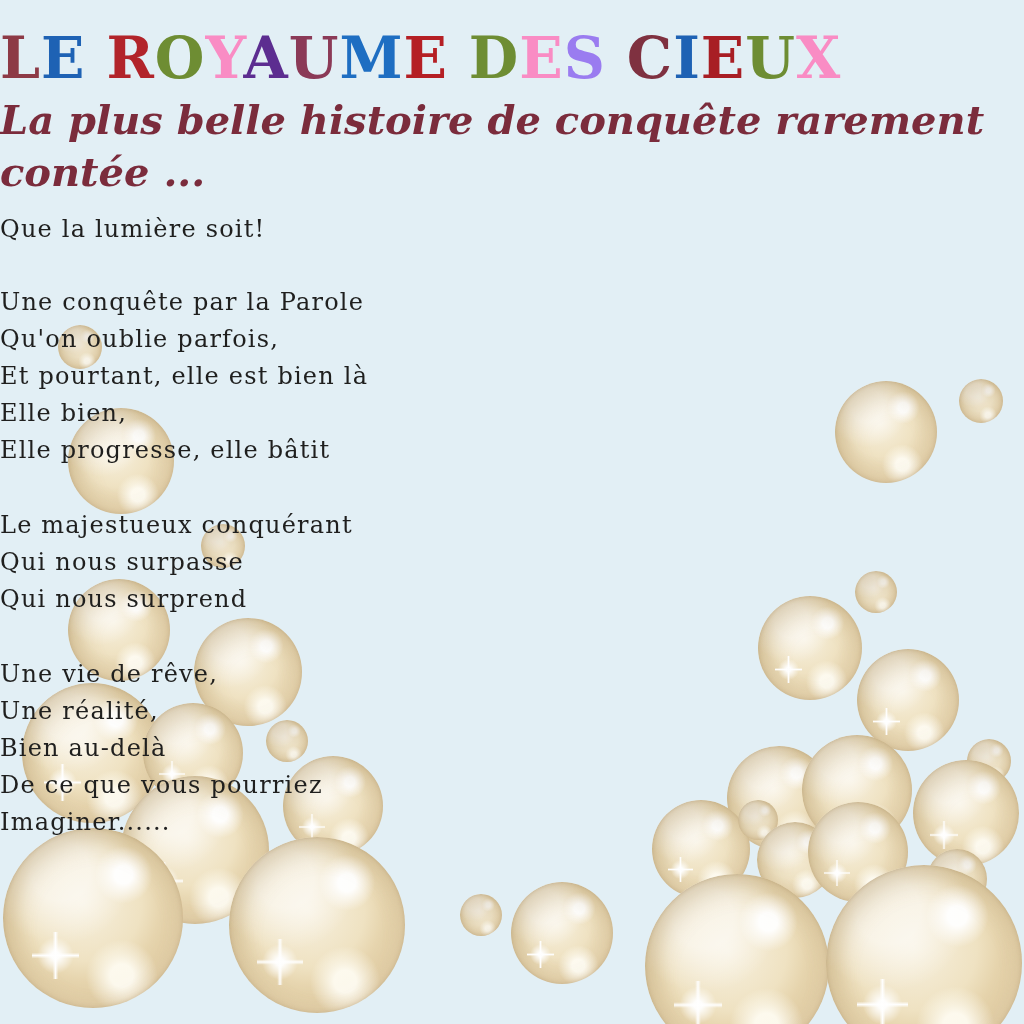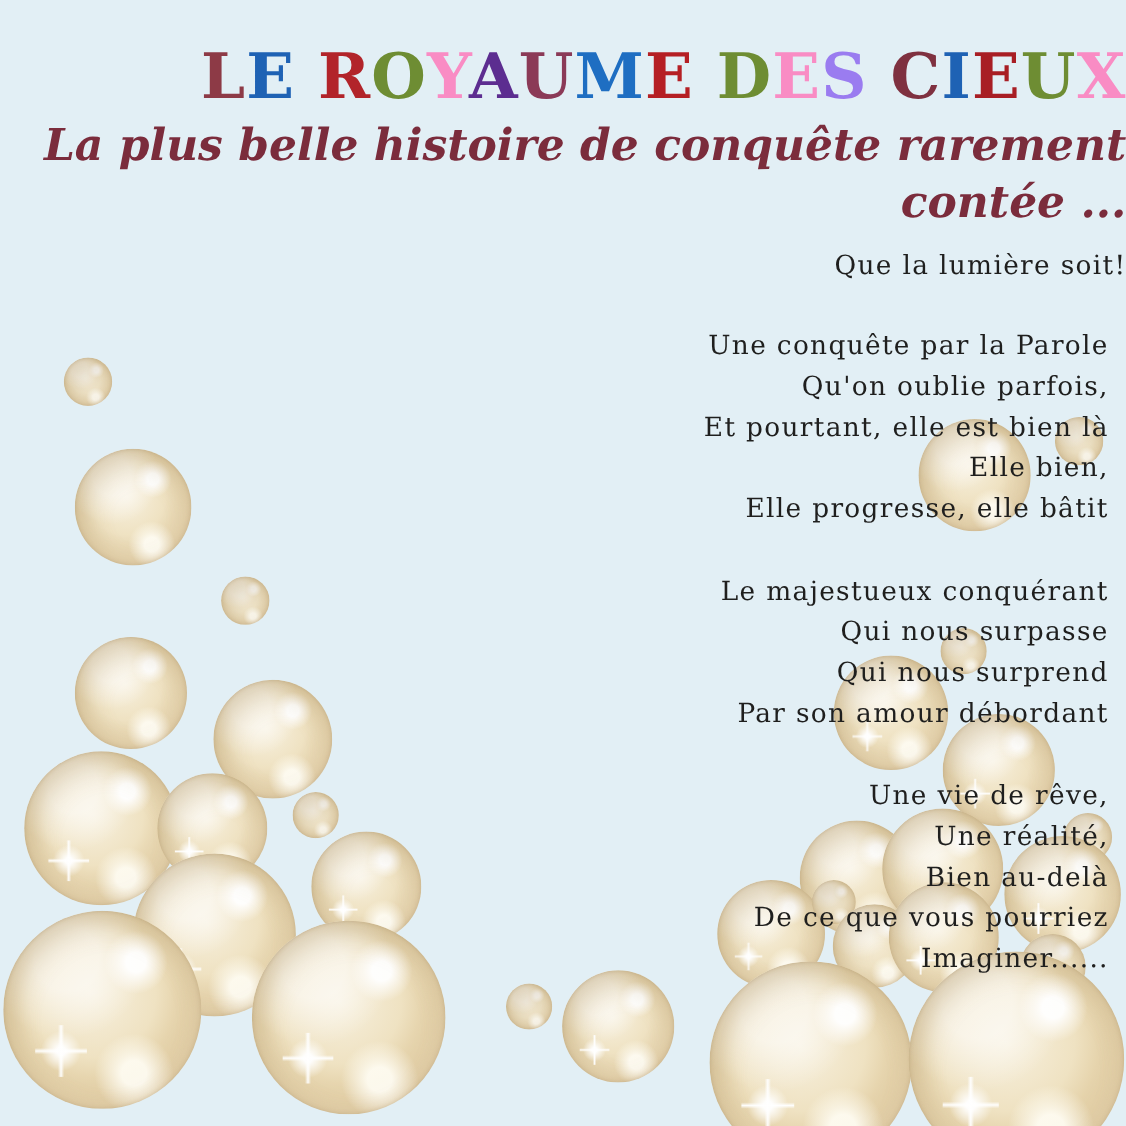--- a/index.html
+++ b/index.html
@@ -23,21 +23,21 @@
       inset 0 0 4px rgba(140,110,60,.35);
   }
   .bubble.sparkle::after{
     content:"";position:absolute;left:16%;top:58%;width:26%;height:26%;
     background:
       linear-gradient(to right, rgba(255,255,255,0) 44%, rgba(255,255,255,.95) 50%, rgba(255,255,255,0) 56%),
       linear-gradient(to bottom, rgba(255,255,255,0) 44%, rgba(255,255,255,.95) 50%, rgba(255,255,255,0) 56%),
       radial-gradient(circle, rgba(255,255,255,.95) 0 12%, rgba(255,255,255,0) 55%);
   }
   
-  .text-layer{position:absolute;inset:0;z-index:5;text-align:right;margin-top:12px;}
+  .text-layer{position:absolute;inset:0;z-index:5;text-align:left;}
   .title{
     position:absolute;top:26px;left:0;right:0;
     font-size:57px;line-height:64px;font-weight:700;
     letter-spacing:1px;white-space:pre;
   }
   .subtitle{
     position:absolute;top:94px;left:0;right:0;
     font-size:40px;line-height:52px;font-weight:700;font-style:italic;
     letter-spacing:0px;
   }
@@ -102,21 +102,20 @@
           <div class="poem-line">Une conquête par la Parole</div>
           <div class="poem-line">Qu'on oublie parfois,</div>
           <div class="poem-line">Et pourtant, elle est bien là</div>
           <div class="poem-line">Elle bien,</div>
           <div class="poem-line">Elle progresse, elle bâtit</div>
         </div>
         <div class="stanza">
           <div class="poem-line">Le majestueux conquérant</div>
           <div class="poem-line">Qui nous surpasse</div>
           <div class="poem-line">Qui nous surprend</div>
-          <div class="poem-line">Par son amour débordant</div>
         </div>
         <div class="stanza">
           <div class="poem-line">Une vie de rêve,</div>
           <div class="poem-line">Une réalité,</div>
           <div class="poem-line">Bien au-delà</div>
           <div class="poem-line">De ce que vous pourriez</div>
           <div class="poem-line">Imaginer......</div>
         </div>
       </div>
   </div>

